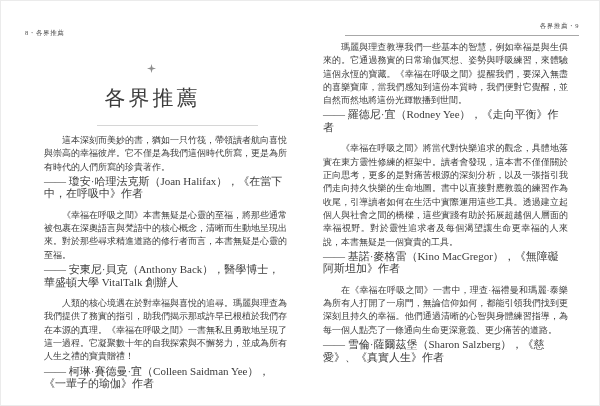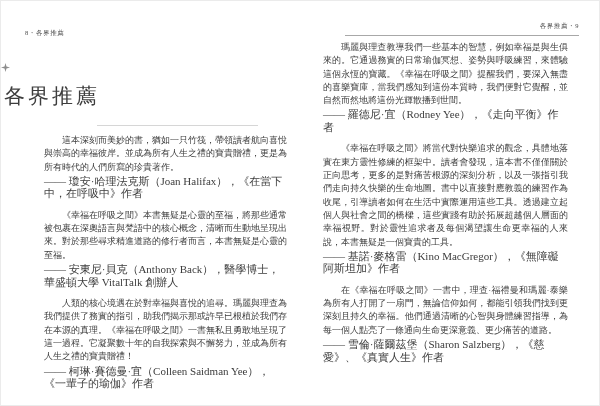--- a/index.html
+++ b/index.html
@@ -12,21 +12,21 @@
   #page-left{left:0;}
   #page-right{left:300px;}
 
   .running-head{font-size:6.5px;color:#4a4a4a;letter-spacing:0.6px;line-height:1;}
   .rh-left{position:absolute;top:29px;left:24px;}
   .rh-right{
     position:absolute;top:22px;left:44px;width:234px;text-align:right;
     padding-bottom:5px;border-bottom:1px solid #a8a8a8;
   }
 
-  .chapter-block{position:absolute;top:58px;left:0;width:100%;text-align:left;font-family:Liberation Mono, monospace;}
+  .chapter-block{position:absolute;top:58px;left:0;width:100%;text-align:center;}
   .sparkle{display:inline-block;line-height:0;}
   .chapter-title{
     margin-top:9px;font-size:21px;line-height:24px;color:#3d3d3d;
     letter-spacing:3px;padding-left:3px;font-weight:400;
   }
   .title-divider{
     position:absolute;top:124px;left:96px;width:161px;height:0;
     border-top:1px solid #d6d6d6;
   }
 
@@ -54,21 +54,21 @@
         <svg width="9" height="9" viewBox="0 0 16 16">
           <path d="M8 0 L9.7 6.3 L16 8 L9.7 9.7 L8 16 L6.3 9.7 L0 8 L6.3 6.3 Z" fill="#8d8d8d"></path>
         </svg>
       </span>
       <div class="chapter-title">各界推薦</div>
     </div>
     <div class="title-divider"></div>
 
     <div class="body-block" id="body-left">
       <div class="endorsement">
-        <p class="quote">這本深刻而美妙的書，猶如一只竹筏，帶領讀者航向喜悅與崇高的幸福彼岸。並成為所有人生之禮的寶貴贈禮，更是為所有時代的人們所寫的珍貴著作。</p>
+        <p class="quote">這本深刻而美妙的書，猶如一只竹筏，帶領讀者航向喜悅與崇高的幸福彼岸。它不僅是為我們這個時代所寫，更是為所有時代的人們所寫的珍貴著作。</p>
         <p class="credit">—— 瓊安·哈理法克斯（Joan Halifax），《在當下中，在呼吸中》作者</p>
       </div>
       <div class="endorsement">
         <p class="quote">《幸福在呼吸之間》本書無疑是心靈的至福，將那些通常被包裹在深奧語言與梵語中的核心概念，清晰而生動地呈現出來。對於那些尋求精進道路的修行者而言，本書無疑是心靈的至福。</p>
         <p class="credit">—— 安東尼·貝克（Anthony Back），醫學博士，華盛頓大學 VitalTalk 創辦人</p>
       </div>
       <div class="endorsement">
         <p class="quote">人類的核心境遇在於對幸福與喜悅的追尋。瑪麗與理查為我們提供了務實的指引，助我們揭示那或許早已根植於我們存在本源的真理。《幸福在呼吸之間》一書無私且勇敢地呈現了這一過程。它凝聚數十年的自我探索與不懈努力，並成為所有人生之禮的寶貴贈禮！</p>
         <p class="credit">—— 柯琳·賽德曼·宜（Colleen Saidman Yee），《一輩子的瑜伽》作者</p>
       </div>

